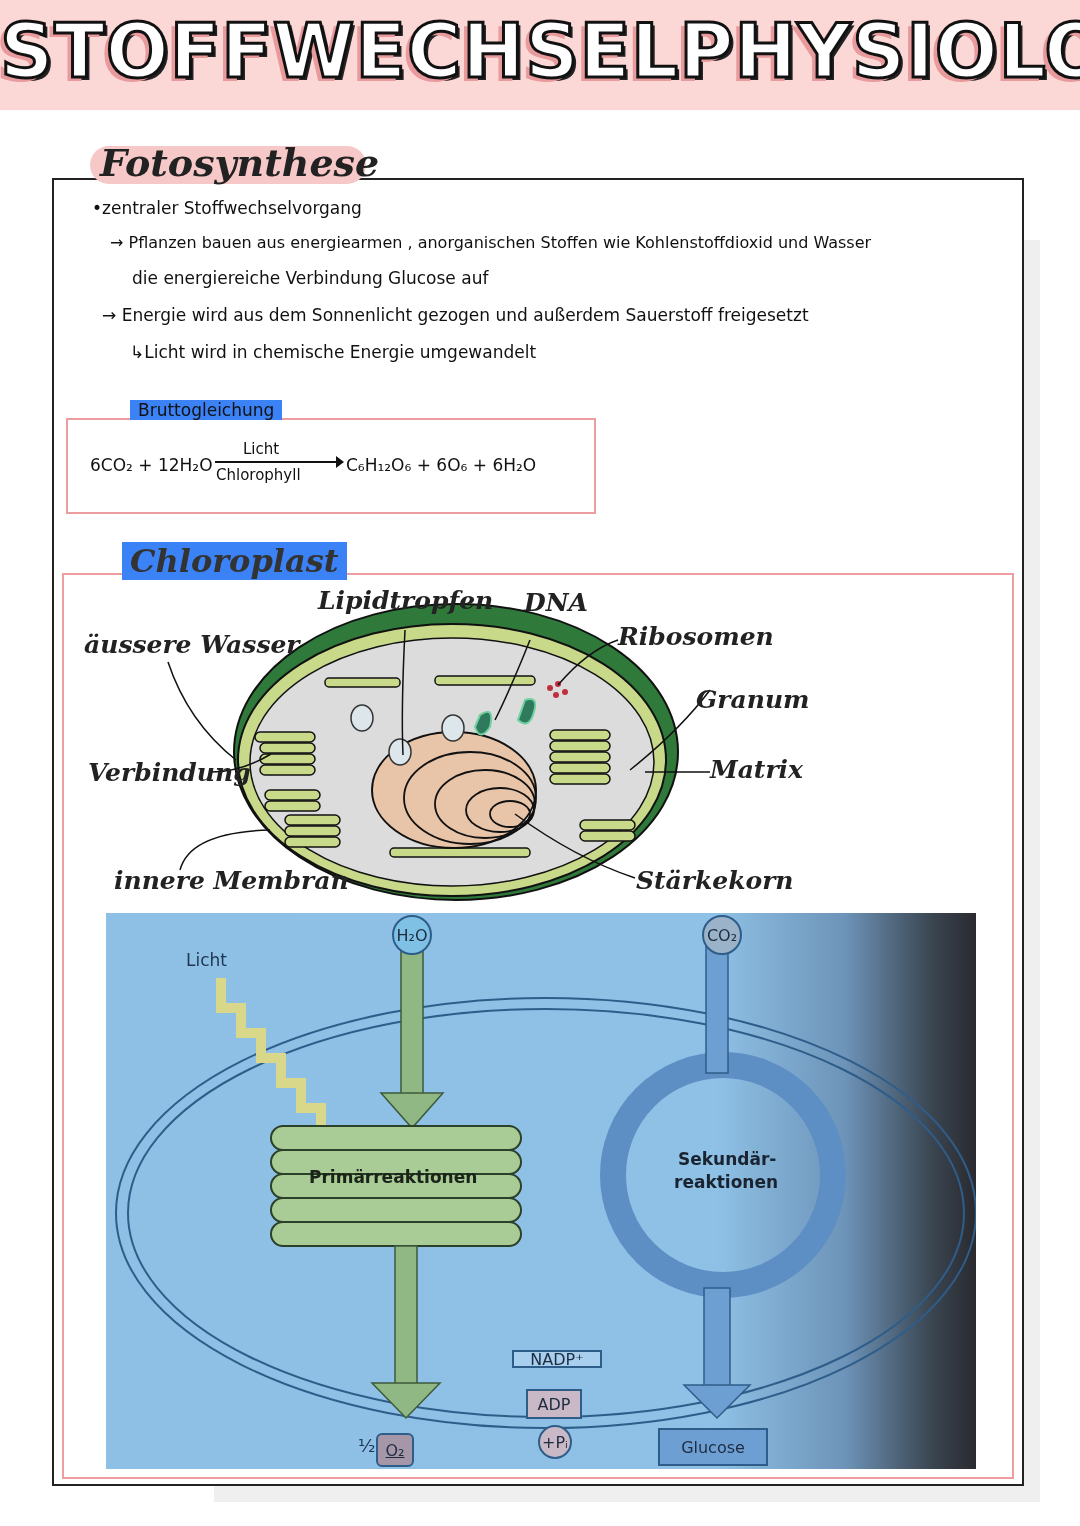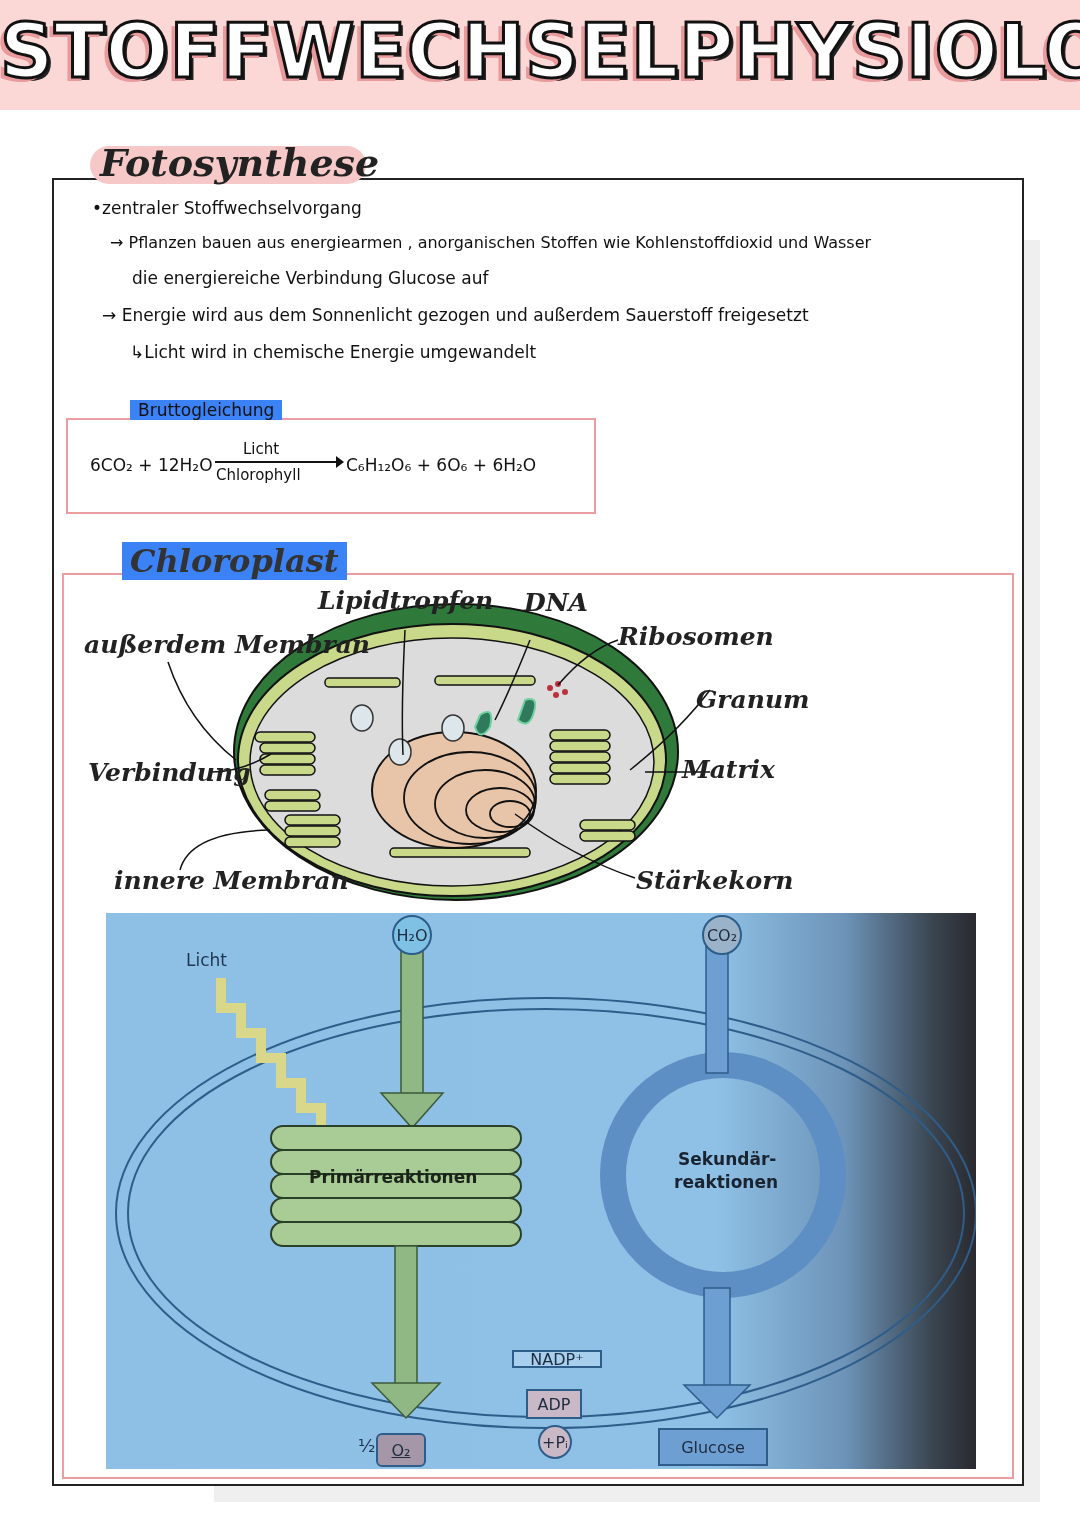--- a/index.html
+++ b/index.html
@@ -107,24 +107,24 @@
       <path d="M558 60 q-30 10 -60 45"></path>
     <path d="M650 110 q-30 40 -80 80"></path>
       <path d="M650 192 l-65 0"></path>
       <path d="M575 298 q-60 -20 -120 -64"></path>
   </g>
 </svg>
 
 <div class="diag-label" style="left:318px; top:586px;">Lipidtropfen</div>
 <div class="diag-label" style="left:524px; top:588px;">DNA</div>
 <div class="diag-label" style="left:618px; top:622px;">Ribosomen</div>
-<div class="diag-label" style="left:84px; top:630px;">außerdem Membran</div>
+<div class="diag-label" style="left:84px; top:630px;">äussere Wasser</div>
 <div class="diag-label" style="left:696px; top:685px;">Granum</div>
 <div class="diag-label" style="left:88px; top:758px;">Verbindung</div>
-<div class="diag-label" style="left:682px; top:755px;text-align:right;">Matrix</div>
+<div class="diag-label" style="left:710px; top:755px;text-align:right;">Matrix</div>
 <div class="diag-label" style="left:72px; top:866px;margin-left:42px;">innere Membran</div>
 <div class="diag-label" style="left:636px; top:866px;">Stärkekorn</div>
 
 <div class="photo">
   <svg width="870" height="556" style="position:absolute; left:0; top:0;">
     <ellipse cx="440" cy="300" rx="430" ry="215" fill="none" stroke="#2f5d8a" stroke-width="2"></ellipse>
     <ellipse cx="440" cy="300" rx="418" ry="204" fill="none" stroke="#2f5d8a" stroke-width="2"></ellipse>
     <path d="M115 65 l0 30 l20 0 l0 25 l20 0 l0 25 l20 0 l0 25 l20 0 l0 25 l20 0 l0 25 l25 0" fill="none" stroke="#d9d78a" stroke-width="10"></path>
     <rect x="295" y="20" width="22" height="170" fill="#8fb884" stroke="#3d5a3a" stroke-width="1.5"></rect>
     <polygon points="275,180 337,180 306,215" fill="#8fb884" stroke="#3d5a3a" stroke-width="1.5"></polygon>
@@ -146,15 +146,15 @@
   <div class="pbox" style="left:286px; top:2px; width:40px; height:40px; border-radius:20px; background:#7ec1e4;">H₂O</div>
   <div class="pbox" style="left:596px; top:2px; width:40px; height:40px; border-radius:20px; background:#9bb3c8;">CO₂</div>
   <div class="ptext" style="left:203px; top:254px; font-size:17px; font-weight:bold; color:#1a2418;">Primärreaktionen</div>
   <div class="ptext" style="left:572px; top:236px; font-size:17px; font-weight:bold; color:#1a2430;">Sekundär-</div>
   <div class="ptext" style="left:568px; top:259px; font-size:17px; font-weight:bold; color:#1a2430;">reaktionen</div>
   <div class="pbox" style="left:406px; top:437px; width:90px; height:18px; background:#a9cfee;">NADP⁺</div>
   <div class="pbox" style="left:420px; top:476px; width:56px; height:30px; background:#c9b8c6;">ADP</div>
   <div class="pbox" style="left:432px; top:512px; width:34px; height:34px; border-radius:17px; background:#c9b8c6;">+Pᵢ</div>
 
   <div class="ptext" style="left:252px; top:522px; font-size:18px;">½</div>
-  <div class="pbox" style="left:270px; top:520px; width:50px; height:34px; border-radius:6px; background:#a697a8;text-decoration:underline;">O₂</div>
+  <div class="pbox" style="left:270px; top:520px; width:38px; height:34px; border-radius:6px; background:#a697a8;text-decoration:underline;">O₂</div>
   <div class="pbox" style="left:552px; top:515px; width:110px; height:38px; background:#6e9fd2;">Glucose</div>
 </div>
 
 </body></html>

